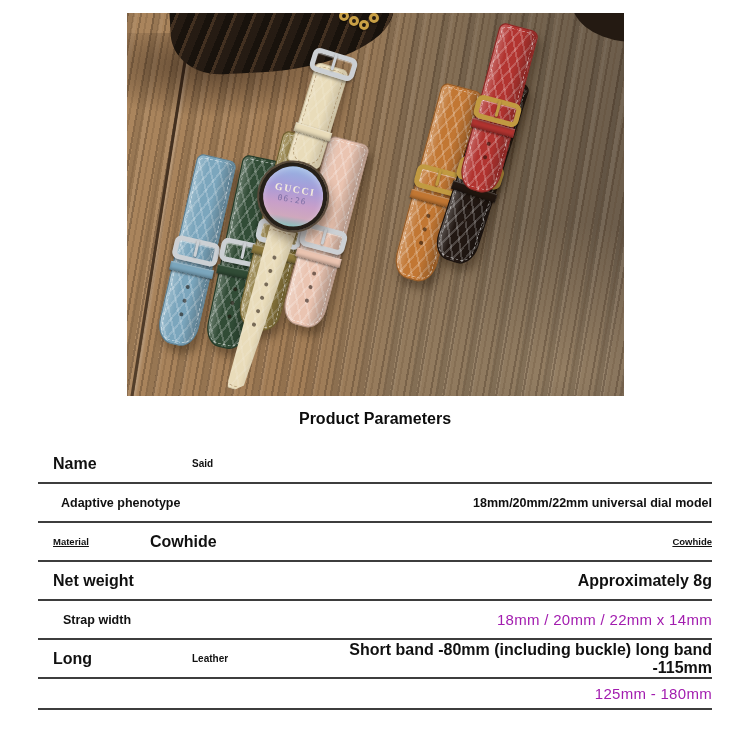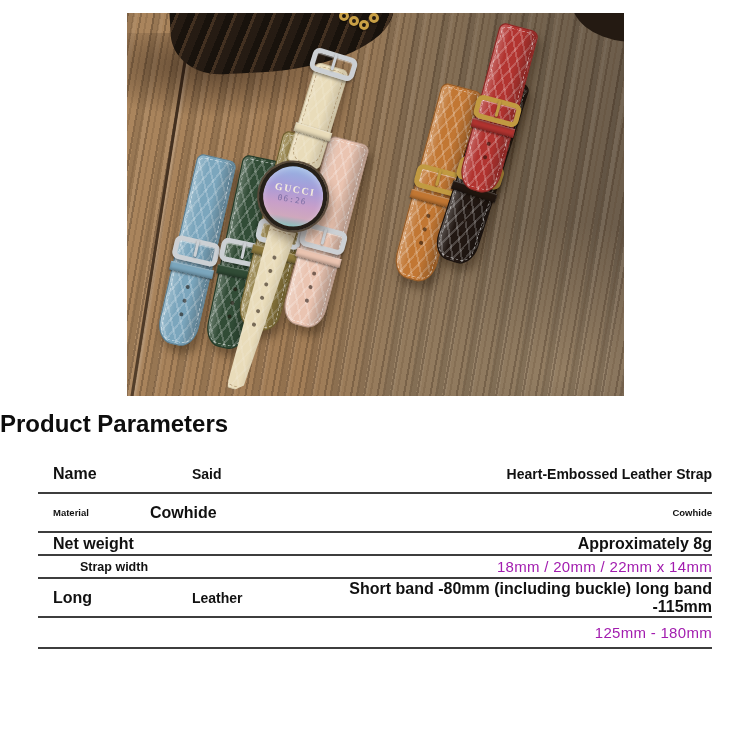--- a/index.html
+++ b/index.html
@@ -65,33 +65,33 @@
   .watch-face { position: absolute; left: 50%; margin-left: -34px; width: 68px; height: 68px; border-radius: 50%;
     border: 4px solid #262019; z-index: 4;
     background: linear-gradient(172deg, #92b5e3 4%, #a89bd8 38%, #c89fc9 62%, #cfa8bd 80%, #74bfb7 97%);
     box-shadow: 0 0 0 2px #57493a, 6px 8px 12px rgba(30,18,8,0.45), inset 0 2px 6px rgba(255,255,255,0.35); }
   .watch-brand { margin-top: 17px; text-align: center; font-family: "Liberation Serif", serif;
     font-size: 10px; font-weight: 600; letter-spacing: 1.5px; color: #f3ecdc; transform: rotate(-7deg); }
   .watch-time { text-align: center; font-family: "DejaVu Sans Mono", monospace; font-size: 8px;
     color: #7e6fa5; letter-spacing: 1px; margin-top: 1px; transform: rotate(-7deg); }
 
   
-  .title { margin-top: 14px; font-size: 24px; font-weight: 700; color: #0d0d0d; }
+  .title { margin-top: 14px; text-align: center; font-size: 16px; font-weight: 700; color: #0d0d0d; }
   .spec-table { margin: 17px 38px 0; }
   .spec-row { display: flex; align-items: center; border-bottom: 2px solid #3d3d3d; height: 39px; }
-  .row-4, .row-5 { height: 23px; }
+  .row-4, .row-5 { height: 39px; }
   .row-7 { height: 31px; }
   .cell-label { position: relative; display: flex; align-items: center; padding-left: 15px; width: 300px; flex: 0 0 auto; }
   .l2 { position: absolute; left: 112px; }
   .cell-value { flex: 1; text-align: right; }
   .b { font-weight: 700; }
-  .fs9  { font-size: 9px; }  .fs95 { font-size: 9.5px; } .fs10 { font-size: 14px; padding-left: 42px; }
+  .fs9  { font-size: 9px; }  .fs95 { font-size: 9.5px; text-decoration: underline; } .fs10 { font-size: 10px; padding-left: 42px; }
   .fs12 { font-size: 16px; } .fs125 { font-size: 12.5px; }
   .val-big { font-size: 15px; font-weight: 400; color: #a21caf; letter-spacing: 0.3px; }
-  .ind8 { margin-left: 8px; } .ind27 { margin-left: 27px; }
+  .ind8 { margin-left: 8px; } .ind27 { margin-left: 10px; }
 </style>
 </head>
 <body>
 
 <div class="page">
 
   <div class="photo">
     <div class="grain"></div>
     <div class="plank-seam"></div>
     <div class="bag-shadow"></div>
@@ -201,23 +201,28 @@
 
   <div class="title">Product Parameters</div>
 
   <div class="spec-table">
 
     <div class="spec-row row-1">
       <div class="cell-label">
         <span class="b fs12">Name</span>
         <span class="b fs10 l2">Said</span>
       </div>
-      <div class="cell-value b fs10">Heart-Embossed Leather Strap</div>
-    </div>
-
+    </div>
+
+    <div class="spec-row row-2">
+      <div class="cell-label">
+        <span class="b fs125 ind8">Adaptive phenotype</span>
+      </div>
+      <div class="cell-value b fs125">18mm/20mm/22mm universal dial model</div>
+    </div>
 
     <div class="spec-row row-3">
       <div class="cell-label">
         <span class="b fs95">Material</span>
         <span class="b fs12 l2">Cowhide</span>
       </div>
       <div class="cell-value b fs95">Cowhide</div>
     </div>
 
     <div class="spec-row row-4">

